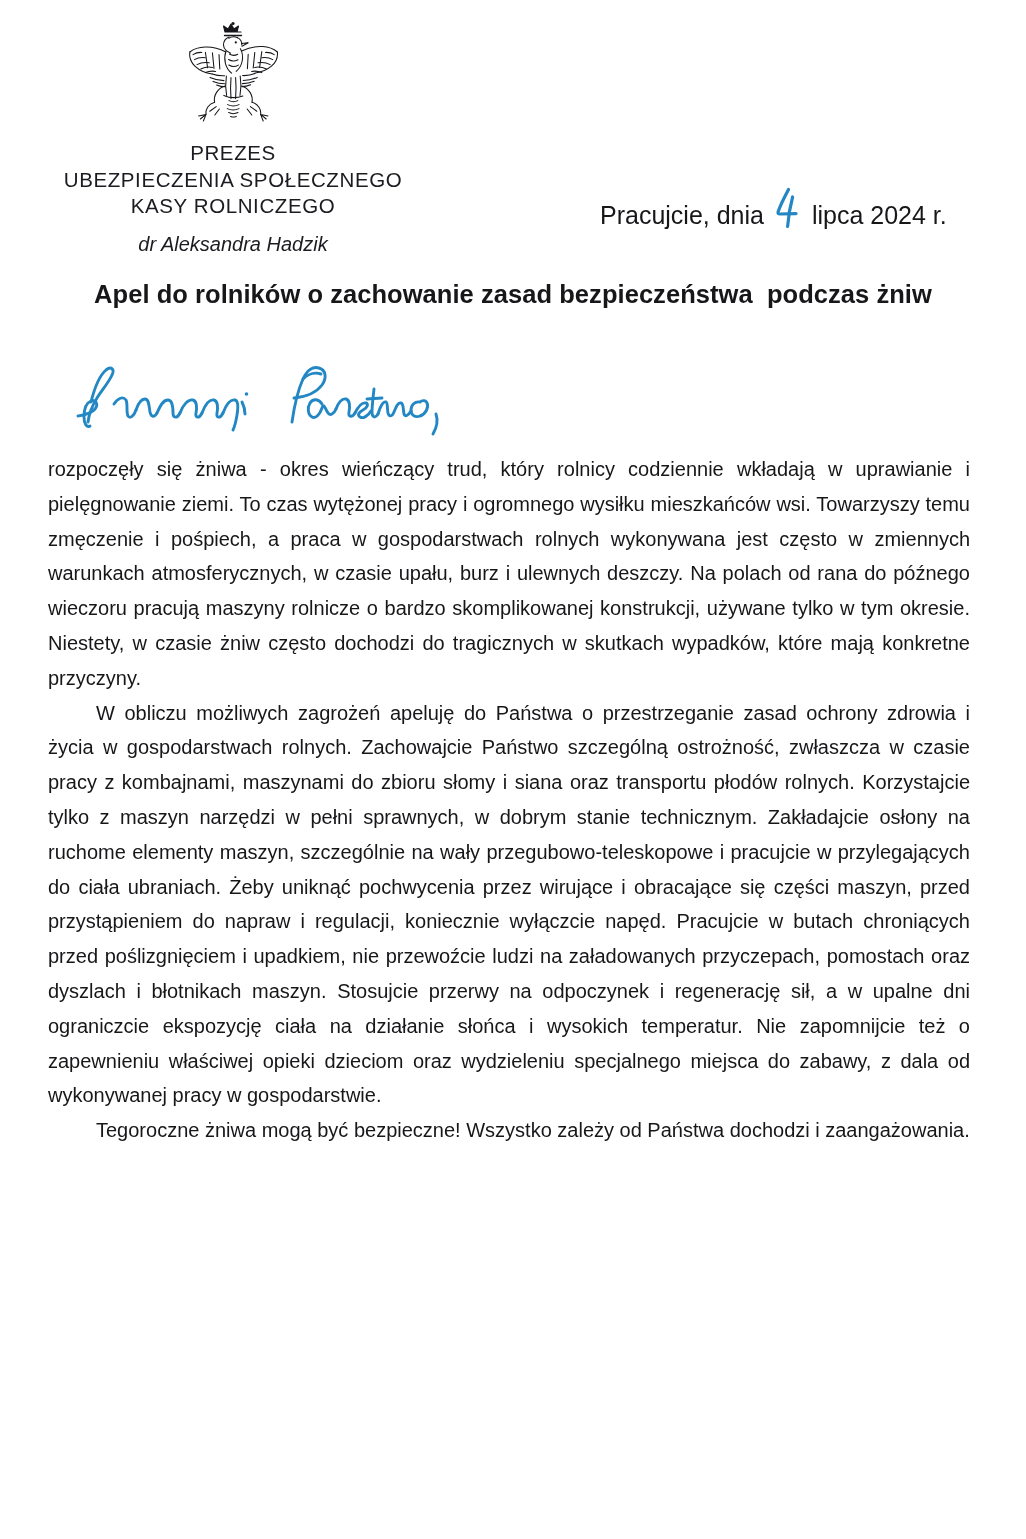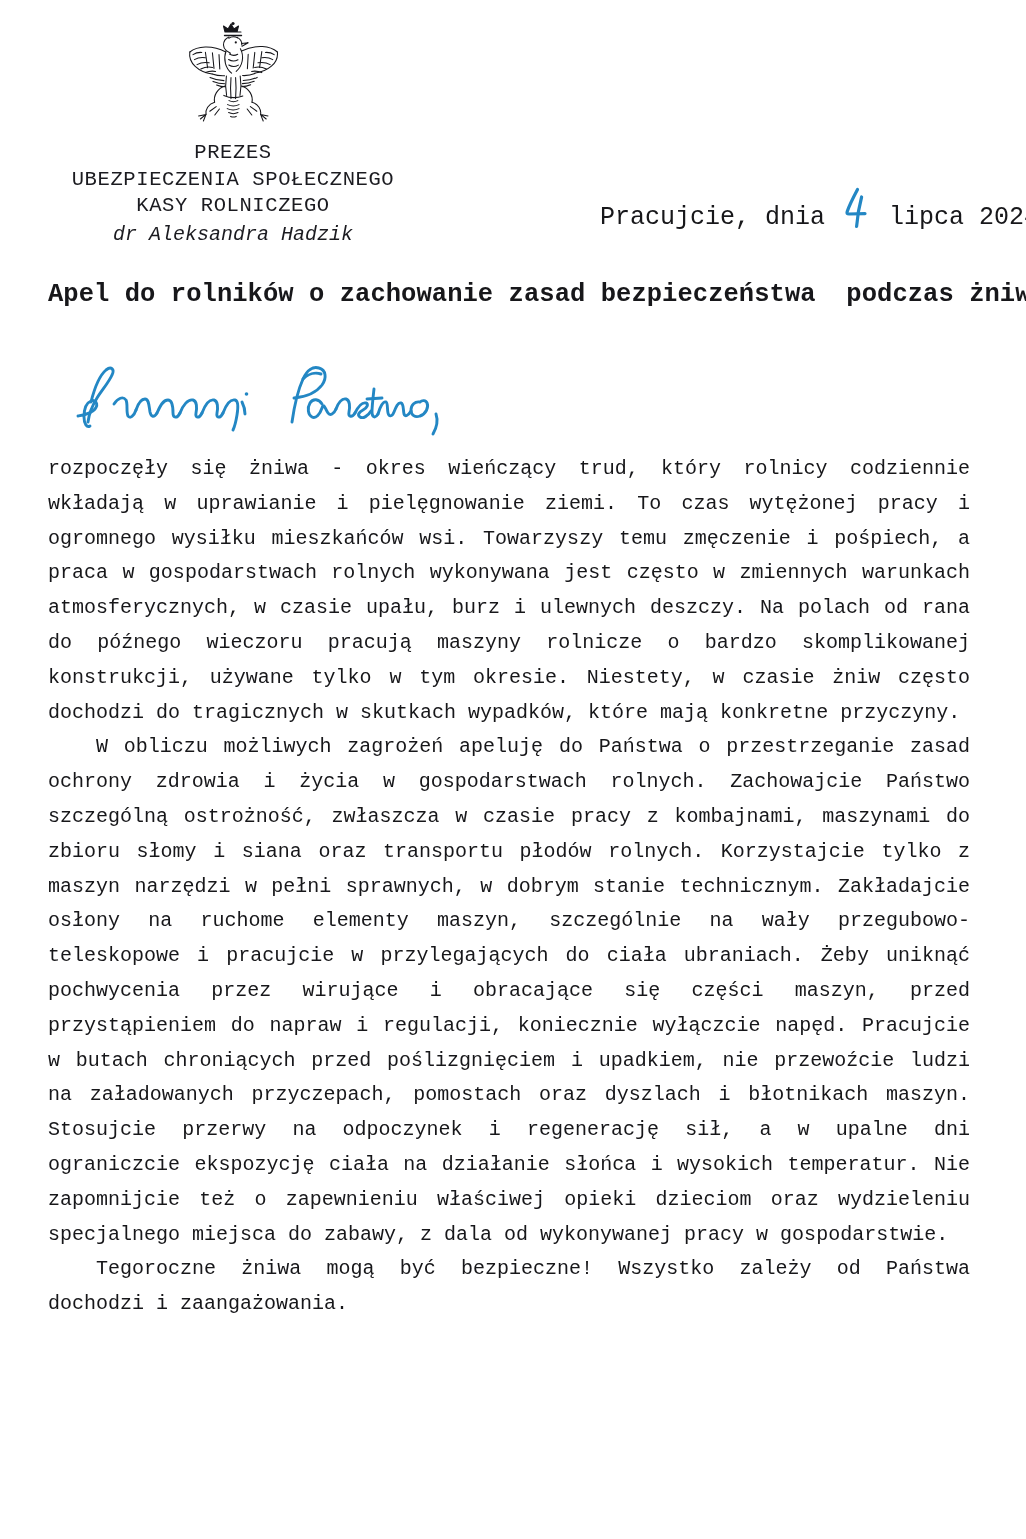--- a/index.html
+++ b/index.html
@@ -7,21 +7,21 @@
     margin: 0;
     padding: 0;
     background: #ffffff;
   }
   .page {
     position: relative;
     width: 1026px;
     height: 1365px;
     background: #ffffff;
     overflow: hidden;
-    font-family: Liberation Mono, monospace;
+    font-family: Liberation Sans, sans-serif;
     color: #17171a;
   }
 
   
   .letterhead {
     position: absolute;
     left: 48px;
     top: 18px;
     width: 370px;
     text-align: center;
@@ -36,21 +36,21 @@
     font-size: 20.5px;
     letter-spacing: 0.6px;
     line-height: 1.30;
     color: #1b1b20;
     white-space: nowrap;
   }
   .lh-name {
     font-size: 20px;
     font-style: italic;
     line-height: 1.35;
-    margin-top: 1px;
+    margin-top: 11px;
     color: #1b1b20;
   }
 
   
   .dateline {
     position: absolute;
     left: 600px;
     top: 186px;
     font-size: 25px;
     color: #17171a;

